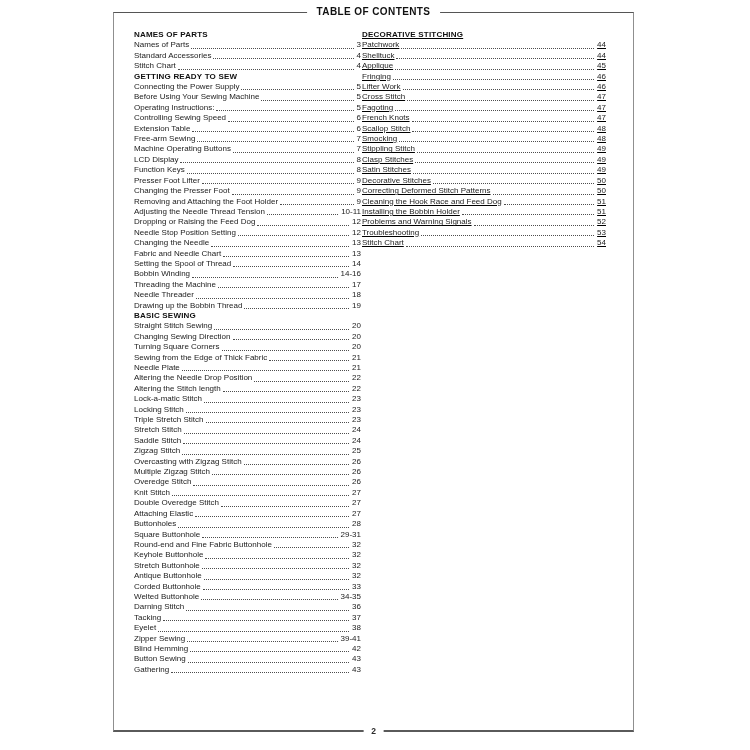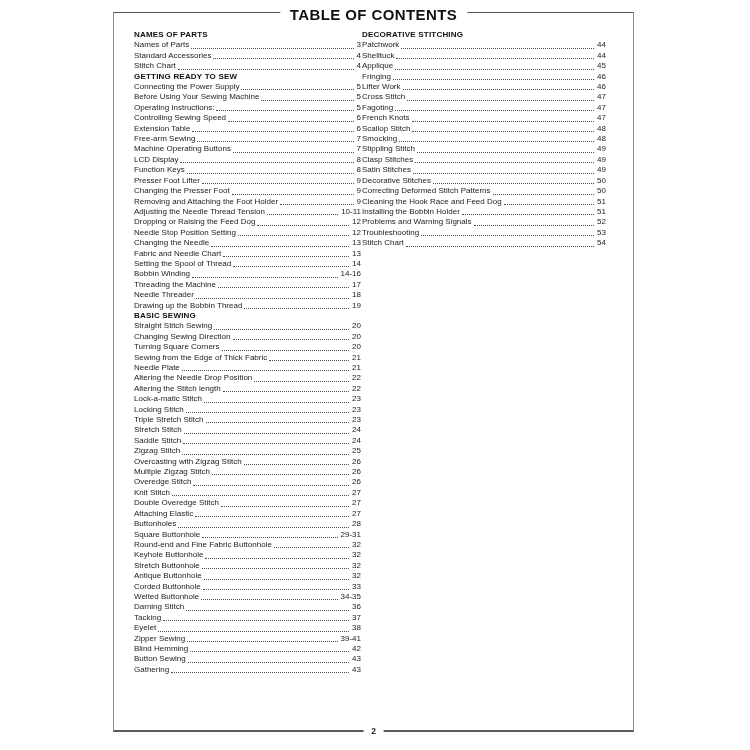--- a/index.html
+++ b/index.html
@@ -27,21 +27,21 @@
     border-bottom: 2px solid #5a5a5a;
     background: #ffffff;
   }
   .toc-title {
     position: absolute;
     top: -7px;
     left: 50%;
     transform: translateX(-50%);
     background: #ffffff;
     padding: 0 10px;
-    font-size: 15px;
+    font-size: 10px;
     font-weight: bold;
     letter-spacing: 0.4px;
     color: #111111;
     white-space: nowrap;
   }
   .toc-columns {
     position: absolute;
     left: 20px;
     right: 27px;
     top: 17px;
@@ -49,20 +49,21 @@
     gap: 1px;
     align-items: flex-start;
   }
   .toc-col-left {
     flex: 0 0 227px;
     width: 227px;
   }
   .toc-col-right {
     flex: 1;
     min-width: 0;
+    text-decoration: underline;
   }
   .toc-section + .toc-section {
     margin-top: 0;
   }
   .toc-heading {
     font-size: 8px;
     font-weight: bold;
     letter-spacing: 0.2px;
     line-height: 10.4px;
     color: #101010;

